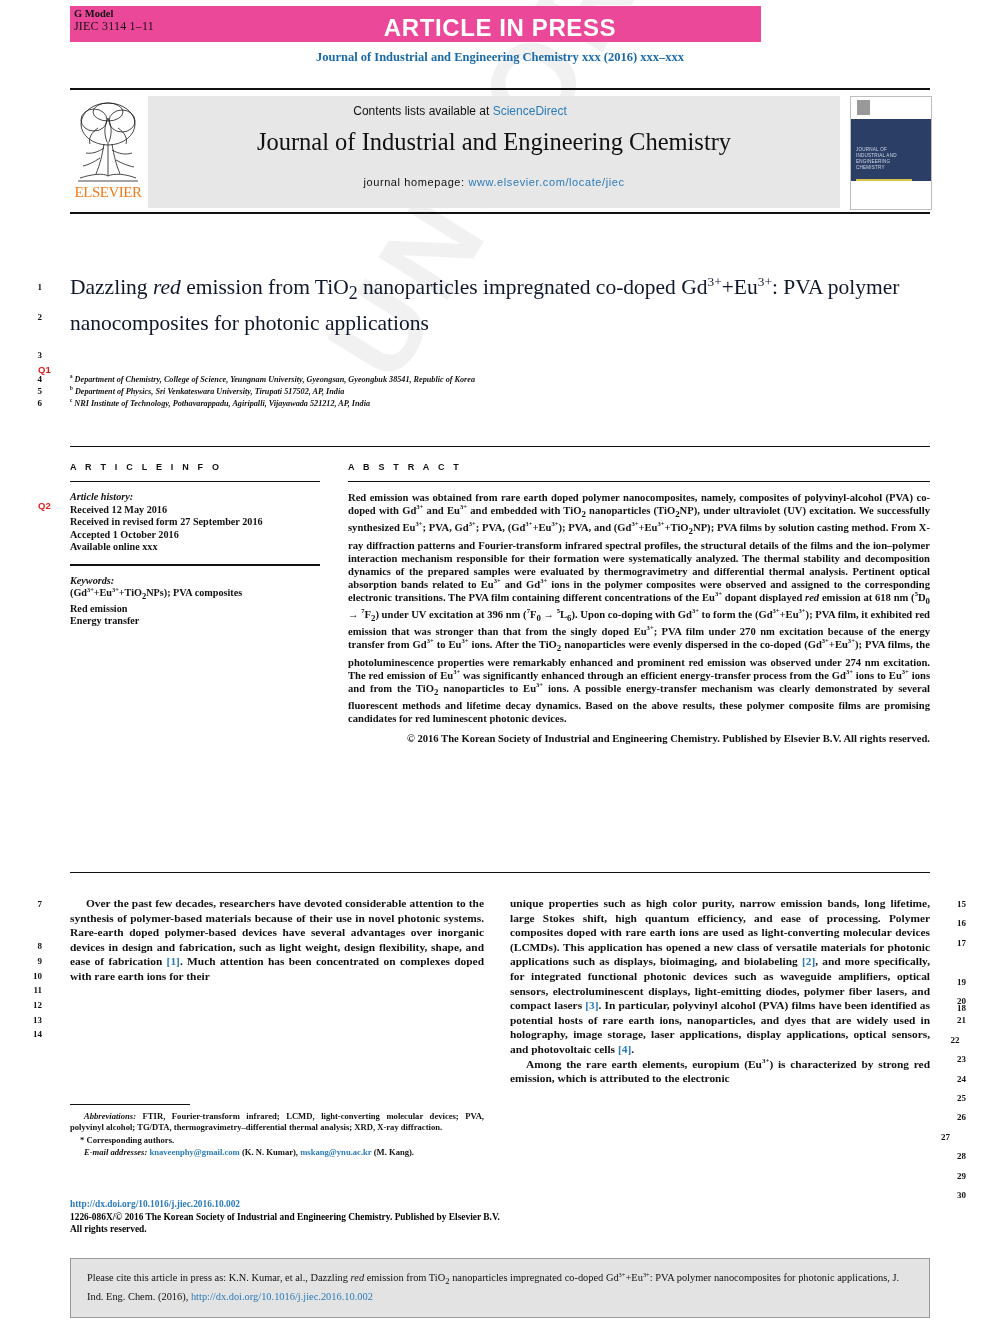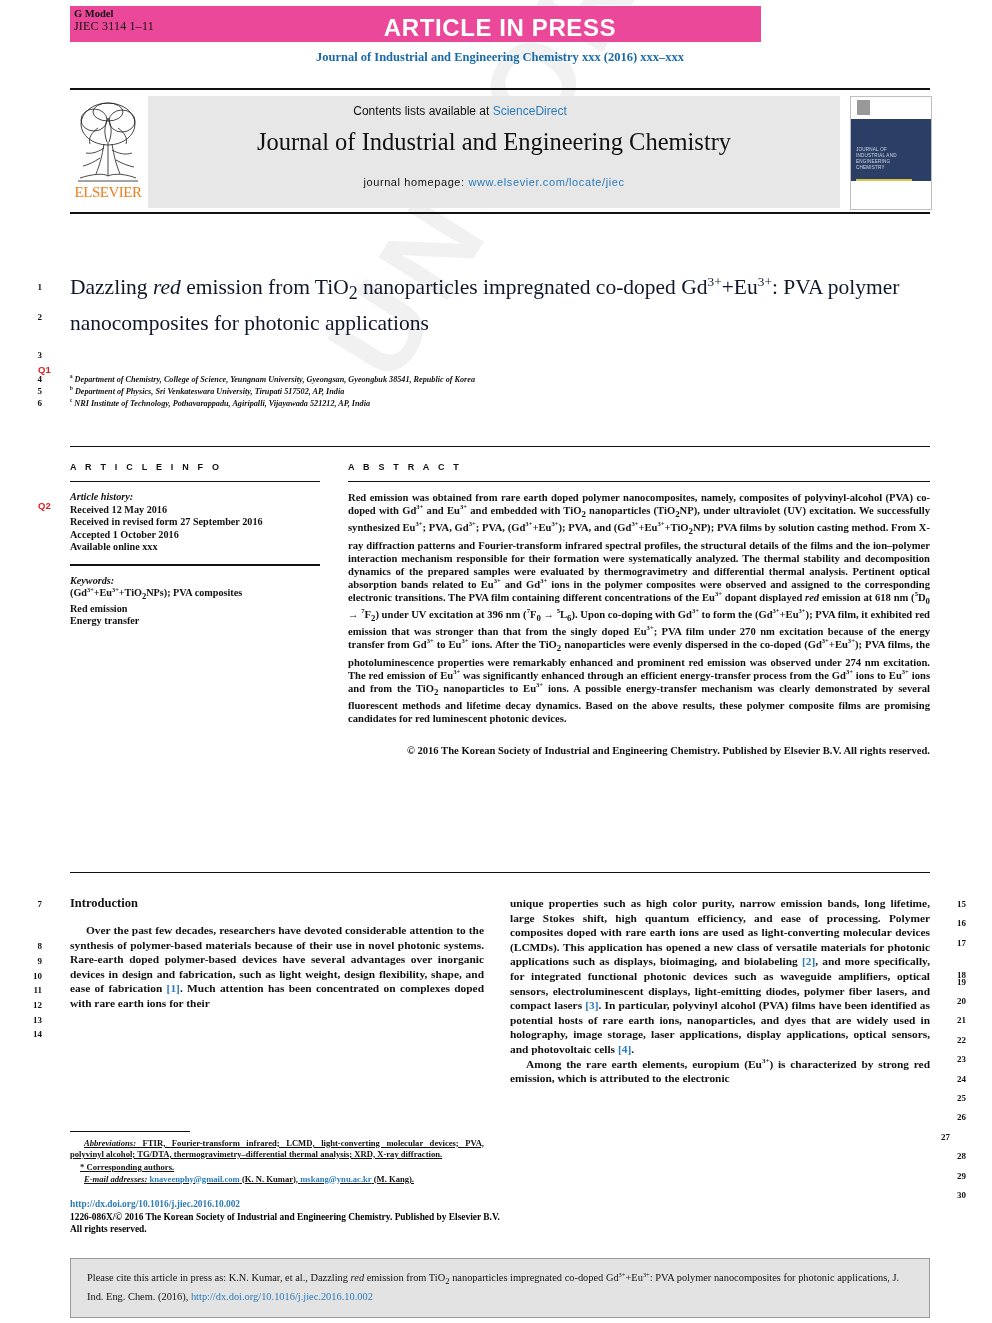--- a/index.html
+++ b/index.html
@@ -148,21 +148,21 @@
   }
   .para{
     font-family:"Liberation Serif", serif;font-size:11.4px;line-height:14.6px;
     text-align:justify;color:#111;margin:0;font-weight:bold;
   }
   .para.ind{text-indent:16px;}
   .ref{color:#2b7bb9;}
   .fnrule{width:120px;height:1px;background:#111;margin:120px 0 6px 0;}
   .foot{
     font-family:"Liberation Serif", serif;font-size:8.6px;line-height:11px;
-    text-align:justify;color:#111;font-weight:bold;text-decoration:underline;
+    text-align:justify;color:#111;font-weight:bold;
   }
   .foot i{font-style:italic;}
   .foot a{color:#2b7bb9;text-decoration:none;}
   .doiblock{
     position:absolute;left:70px;top:1198px;width:430px;
     font-family:"Liberation Serif", serif;font-size:9.4px;line-height:12.5px;font-weight:bold;
   }
   .doiblock .doi{color:#2b7bb9;}
 
   
@@ -285,27 +285,26 @@
       <span>(Gd<sup>3+</sup>+Eu<sup>3+</sup>+TiO<sub>2</sub>NPs); PVA composites</span><br>
       <span>Red emission</span><br>
       <span>Energy transfer</span>
     </div>
   </div>
 
   <div class="abscol">
     <div class="colhead">A B S T R A C T</div>
     <div class="hr-thin"></div>
     <div class="abstext">Red emission was obtained from rare earth doped polymer nanocomposites, namely, composites of polyvinyl-alcohol (PVA) co-doped with Gd<sup>3+</sup> and Eu<sup>3+</sup> and embedded with TiO<sub>2</sub> nanoparticles (TiO<sub>2</sub>NP), under ultraviolet (UV) excitation. We successfully synthesized Eu<sup>3+</sup>; PVA, Gd<sup>3+</sup>; PVA, (Gd<sup>3+</sup>+Eu<sup>3+</sup>); PVA, and (Gd<sup>3+</sup>+Eu<sup>3+</sup>+TiO<sub>2</sub>NP); PVA films by solution casting method. From X-ray diffraction patterns and Fourier-transform infrared spectral profiles, the structural details of the films and the ion–polymer interaction mechanism responsible for their formation were systematically analyzed. The thermal stability and decomposition dynamics of the prepared samples were evaluated by thermogravimetry and differential thermal analysis. Pertinent optical absorption bands related to Eu<sup>3+</sup> and Gd<sup>3+</sup> ions in the polymer composites were observed and assigned to the corresponding electronic transitions. The PVA film containing different concentrations of the Eu<sup>3+</sup> dopant displayed <em>red</em> emission at 618 nm (<sup>5</sup>D<sub>0</sub> → <sup>7</sup>F<sub>2</sub>) under UV excitation at 396 nm (<sup>7</sup>F<sub>0</sub> → <sup>5</sup>L<sub>6</sub>). Upon co-doping with Gd<sup>3+</sup> to form the (Gd<sup>3+</sup>+Eu<sup>3+</sup>); PVA film, it exhibited red emission that was stronger than that from the singly doped Eu<sup>3+</sup>; PVA film under 270 nm excitation because of the energy transfer from Gd<sup>3+</sup> to Eu<sup>3+</sup> ions. After the TiO<sub>2</sub> nanoparticles were evenly dispersed in the co-doped (Gd<sup>3+</sup>+Eu<sup>3+</sup>); PVA films, the photoluminescence properties were remarkably enhanced and prominent red emission was observed under 274 nm excitation. The red emission of Eu<sup>3+</sup> was significantly enhanced through an efficient energy-transfer process from the Gd<sup>3+</sup> ions to Eu<sup>3+</sup> ions and from the TiO<sub>2</sub> nanoparticles to Eu<sup>3+</sup> ions. A possible energy-transfer mechanism was clearly demonstrated by several fluorescent methods and lifetime decay dynamics. Based on the above results, these polymer composite films are promising candidates for red luminescent photonic devices.</div>
-    <div class="abstext" style="margin-top:19px;">
+    <div class="abstext" style="margin-top:7px;">
       <span class="cr">© 2016 The Korean Society of Industrial and Engineering Chemistry. Published by Elsevier B.V. All rights reserved.</span>
     </div>
   </div>
 
   <div class="bodyL">
-    <div class="h1">Introduction</div>
     <p class="para ind">Over the past few decades, researchers have devoted considerable attention to the synthesis of polymer-based materials because of their use in novel photonic systems. Rare-earth doped polymer-based devices have several advantages over inorganic devices in design and fabrication, such as light weight, design flexibility, shape, and ease of fabrication <span class="ref">[1]</span>. Much attention has been concentrated on complexes doped with rare earth ions for their</p>
     <div class="fnrule"></div>
     <div class="foot">
       <span style="padding-left:14px;display:inline-block;"></span><span><i>Abbreviations:</i> FTIR, Fourier-transform infrared; LCMD, light-converting molecular devices; PVA, polyvinyl alcohol; TG/DTA, thermogravimetry–differential thermal analysis; XRD, X-ray diffraction.</span>
     </div>
     <div class="foot" style="margin-top:2px;">
       <span style="padding-left:10px;">* Corresponding authors.</span>
     </div>
     <div class="foot" style="margin-top:1px;">
       <span style="padding-left:14px;display:inline-block;"></span><span><i>E-mail addresses:</i> <a>knaveenphy@gmail.com</a> (K. N. Kumar), <a>mskang@ynu.ac.kr</a> (M. Kang).</span>
@@ -319,25 +318,25 @@
 
   <div class="bodyR">
     <p class="para">unique properties such as high color purity, narrow emission bands, long lifetime, large Stokes shift, high quantum efficiency, and ease of processing. Polymer composites doped with rare earth ions are used as light-converting molecular devices (LCMDs). This application has opened a new class of versatile materials for photonic applications such as displays, bioimaging, and biolabeling <span class="ref">[2]</span>, and more specifically, for integrated functional photonic devices such as waveguide amplifiers, optical sensors, electroluminescent displays, light-emitting diodes, polymer fiber lasers, and compact lasers <span class="ref">[3]</span>. In particular, polyvinyl alcohol (PVA) films have been identified as potential hosts of rare earth ions, nanoparticles, and dyes that are widely used in holography, image storage, laser applications, display applications, optical sensors, and photovoltaic cells <span class="ref">[4]</span>.</p>
     <p class="para ind">Among the rare earth elements, europium (Eu<sup>3+</sup>) is characterized by strong red emission, which is attributed to the electronic</p>
   </div>
 
   <div id="rnums">
       <div class="lnum" style="left: 944px; top: 899px;">15</div>
       <div class="lnum" style="left: 944px; top: 918.4px;">16</div>
       <div class="lnum" style="left: 944px; top: 937.8px;">17</div>
-      <div class="lnum" style="left: 944px; top: 970px;">18</div>
+      <div class="lnum" style="left: 944px; top: 1003px;">18</div>
       <div class="lnum" style="left: 944px; top: 976.6px;">19</div>
       <div class="lnum" style="left: 944px; top: 996px;">20</div>
       <div class="lnum" style="left: 944px; top: 1015.4px;">21</div>
-      <div class="lnum" style="left: 944px; top: 1034.8px;">22</div>
+      <div class="lnum" style="left: 944px; top: 1034.8px; text-align: center;">22</div>
       <div class="lnum" style="left: 944px; top: 1054.2px;">23</div>
       <div class="lnum" style="left: 944px; top: 1073.6px;">24</div>
       <div class="lnum" style="left: 944px; top: 1093px;">25</div>
       <div class="lnum" style="left: 944px; top: 1112.4px;">26</div>
       <div class="lnum" style="left: 928px; top: 1131.8px;">27</div>
       <div class="lnum" style="left: 944px; top: 1151.2px;">28</div>
       <div class="lnum" style="left: 944px; top: 1170.6px;">29</div>
       <div class="lnum" style="left: 944px; top: 1190px;">30</div>
     </div>
 

